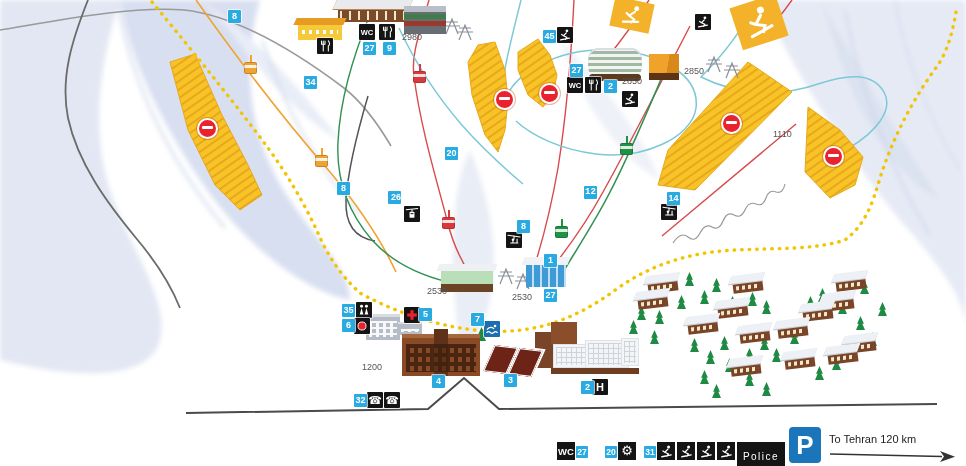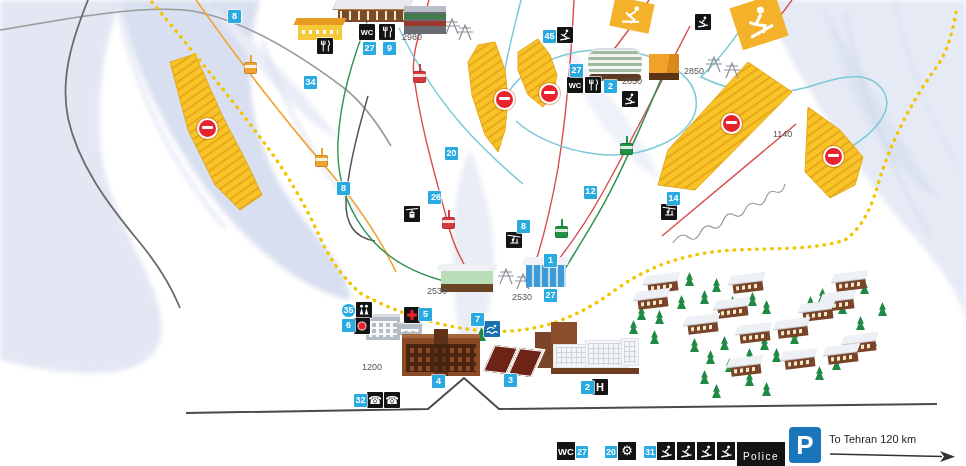--- a/index.html
+++ b/index.html
@@ -270,27 +270,27 @@
   <div id="map-items">
       <div class="mk" style="left: 228px; top: 10px;">8</div>
       <div class="mk" style="left: 304px; top: 36px; margin-top: 40px;">34</div>
       <div class="mk" style="left: 363px; top: 42px;">27</div>
       <div class="mk" style="left: 383px; top: 42px;">9</div>
       <div class="mk" style="left: 543px; top: 30px;">45</div>
       <div class="mk" style="left: 570px; top: 64px;">27</div>
       <div class="mk" style="left: 604px; top: 80px;">2</div>
       <div class="mk" style="left: 445px; top: 147px;">20</div>
       <div class="mk" style="left: 337px; top: 182px;">8</div>
-      <div class="mk" style="left: 428px; top: 191px; text-align: right;">26</div>
+      <div class="mk" style="left: 388px; top: 191px; text-align: right;">26</div>
       <div class="mk" style="left: 584px; top: 186px; font-family: Liberation Mono, monospace;">12</div>
       <div class="mk" style="left: 517px; top: 220px;">8</div>
       <div class="mk" style="left: 667px; top: 192px;">14</div>
       <div class="mk" style="left: 544px; top: 254px;">1</div>
       <div class="mk" style="left: 544px; top: 289px;">27</div>
-      <div class="mk" style="left: 342px; top: 304px; border-radius: 6px;">35</div>
+      <div class="mk" style="left: 342px; top: 304px;">35</div>
       <div class="mk" style="left: 342px; top: 319px;">6</div>
       <div class="mk" style="left: 419px; top: 308px;">5</div>
       <div class="mk" style="left: 471px; top: 313px;">7</div>
       <div class="mk" style="left: 432px; top: 375px;">4</div>
       <div class="mk" style="left: 504px; top: 374px;">3</div>
       <div class="mk" style="left: 581px; top: 381px;">2</div>
       <div class="mk" style="left: 354px; top: 394px;">32</div>
       <div class="ic ic-wc" style="left: 359px; top: 24px;">
         <span>WC</span>
       </div>
@@ -378,21 +378,21 @@
       <div class="ne" style="left: 823px; top: 146px;"></div>
       <div class="cabin cab-orange" style="left: 243px; top: 55px;"></div>
       <div class="cabin cab-orange" style="left: 314px; top: 148px;"></div>
       <div class="cabin cab-red" style="left: 412px; top: 64px;"></div>
       <div class="cabin cab-red" style="left: 441px; top: 210px;"></div>
       <div class="cabin cab-green" style="left: 619px; top: 136px;"></div>
       <div class="cabin cab-green" style="left: 554px; top: 219px;"></div>
       <span class="elev" style="left: 402px; top: 32px;">2980</span>
       <span class="elev" style="left: 622px; top: 76px;">2850</span>
       <span class="elev" style="left: 684px; top: 66px;">2850</span>
-      <span class="elev" style="left: 773px; top: 129px;">1140</span>
+      <span class="elev" style="left: 773px; top: 129px;">1110</span>
       <span class="elev" style="left: 427px; top: 286px;">2530</span>
       <span class="elev" style="left: 512px; top: 292px;">2530</span>
       <span class="elev" style="left: 362px; top: 362px;">1200</span>
       <div class="house" style="left: 648px; top: 282px;"></div>
       <div class="house" style="left: 638px; top: 298px;"></div>
       <div class="house" style="left: 733px; top: 282px;"></div>
       <div class="house" style="left: 836px; top: 280px;"></div>
       <div class="house" style="left: 824px; top: 300px;"></div>
       <div class="house" style="left: 718px; top: 307px;"></div>
       <div class="house" style="left: 803px; top: 310px;"></div>

